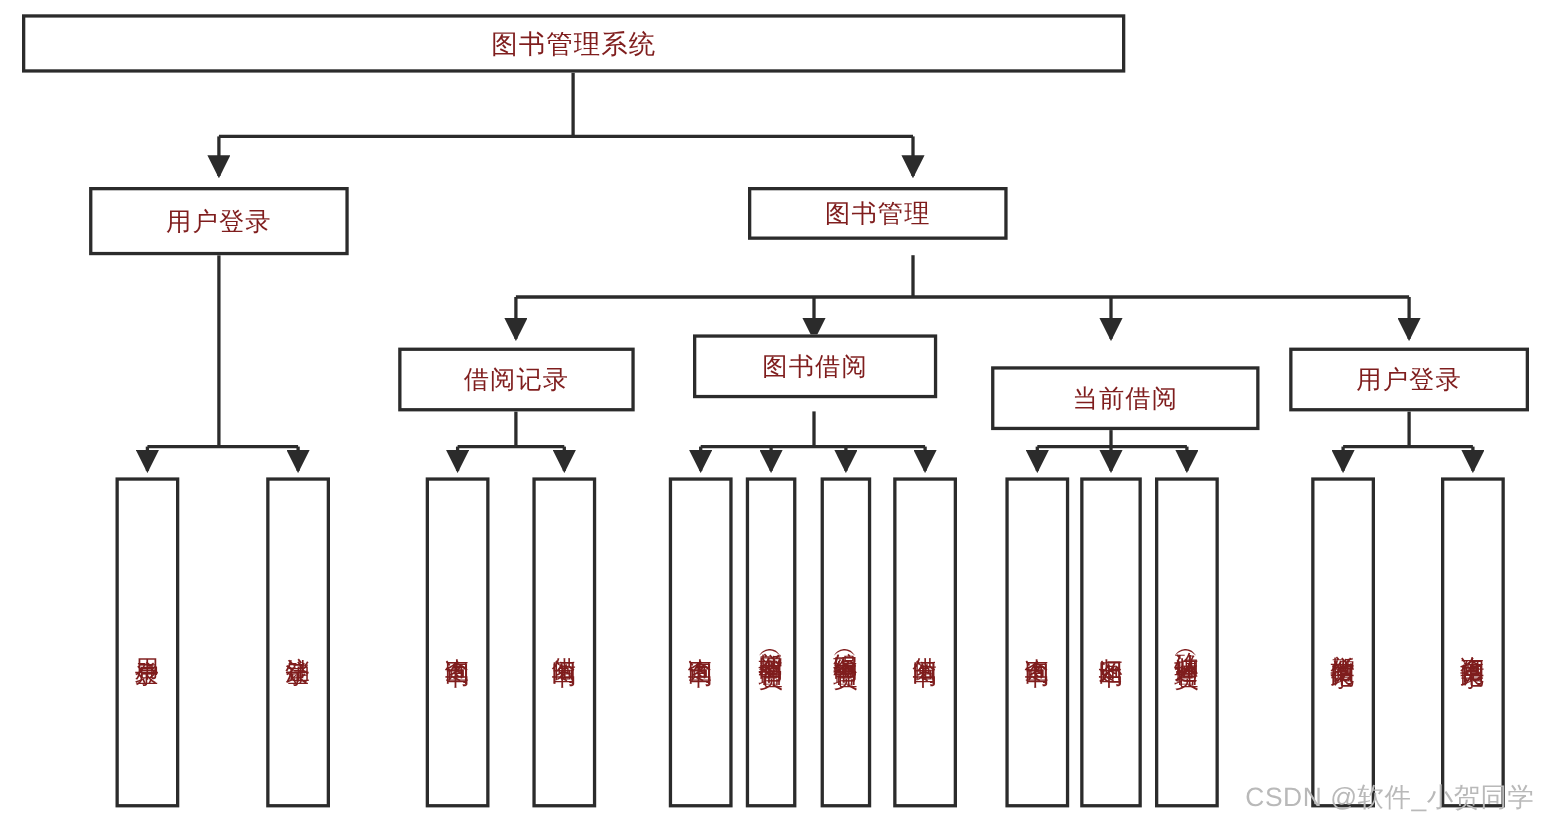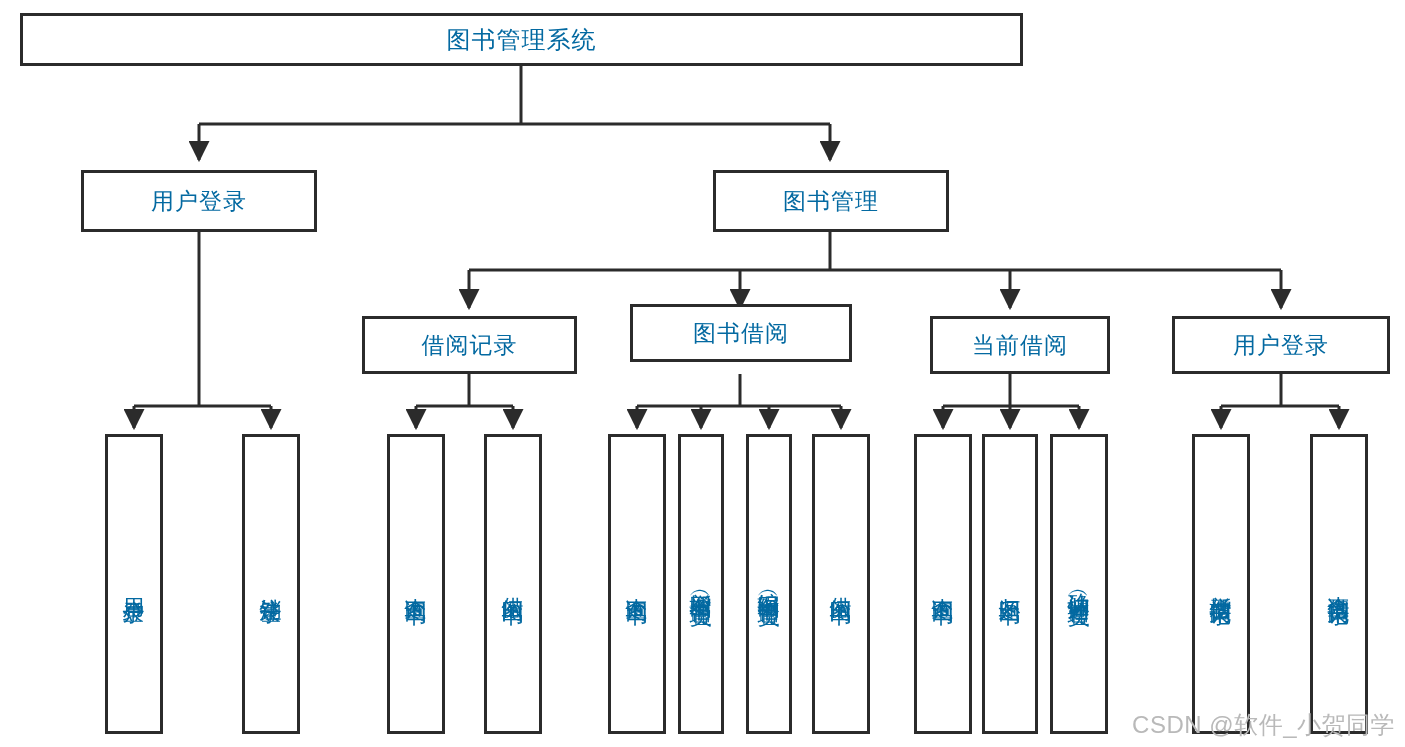--- a/index.html
+++ b/index.html
@@ -24,21 +24,21 @@
     pointer-events: none;
   }
   .node {
     position: absolute;
     box-sizing: border-box;
     border: 3px solid #2b2b2b;
     background: #ffffff;
     display: flex;
     align-items: center;
     justify-content: center;
-    color: #0369a1;
+    color: #7f1d1d;
   }
   .node.h {
     font-size: 23px;
     letter-spacing: 1px;
   }
   .node.v {
     writing-mode: vertical-rl;
     text-orientation: upright;
     font-size: 22px;
     letter-spacing: 2px;
@@ -119,31 +119,31 @@
     </g>
   </svg>
 
   <div class="node h root" style="left:20px; top:13px; width:1003px; height:53px;">
     <span>图书管理系统</span>
   </div>
 
   <div class="node h" style="left:81px; top:170px; width:236px; height:62px;">
     <span>用户登录</span>
   </div>
-  <div class="node h" style="left:713px; top:170px; width:236px; height:62px;">
+  <div class="node h" style="left:680px; top:170px; width:236px; height:48px;">
     <span>图书管理</span>
   </div>
 
   <div class="node h" style="left:362px; top:316px; width:215px; height:58px;">
     <span>借阅记录</span>
   </div>
   <div class="node h" style="left:630px; top:304px; width:222px; height:58px;">
     <span>图书借阅</span>
   </div>
-  <div class="node h" style="left:901px; top:316px; width:180px; height:58px;margin-left:29px;">
+  <div class="node h" style="left:901px; top:333px; width:244px; height:58px;">
     <span>当前借阅</span>
   </div>
   <div class="node h" style="left:1172px; top:316px; width:218px; height:58px;">
     <span>用户登录</span>
   </div>
 
   <div class="node v" style="left:105px; top:434px; width:58px; height:300px;">
     <span class="vlabel">用户登录</span>
   </div>
   <div class="node v" style="left:242px; top:434px; width:58px; height:300px;">

